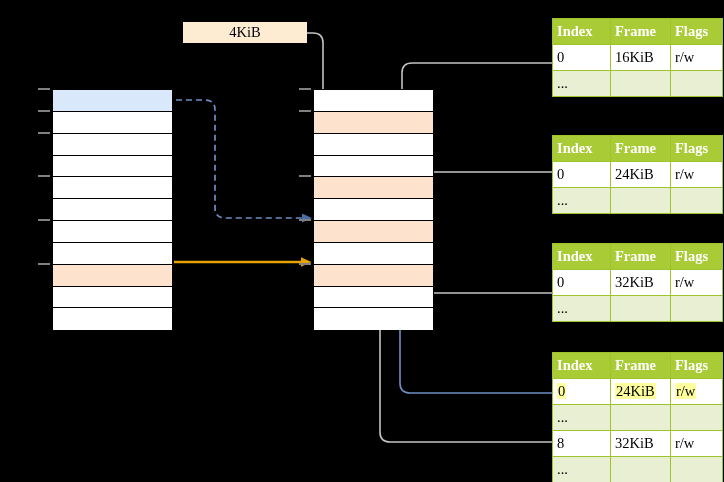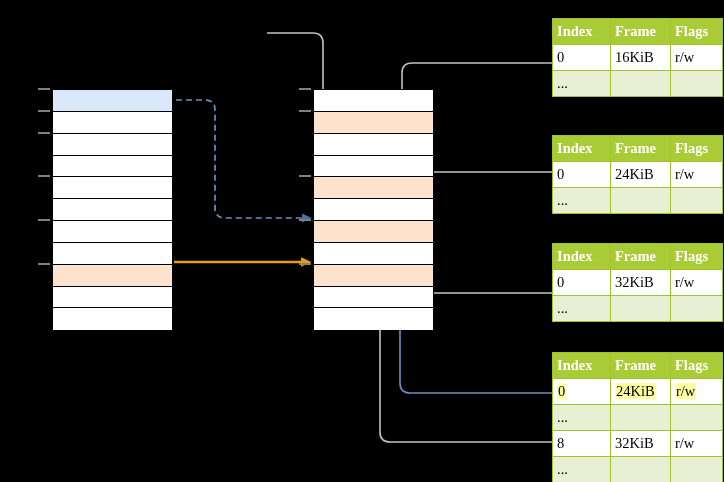--- a/index.html
+++ b/index.html
@@ -132,20 +132,21 @@
 
     <g>
       <path d="M 176,100 L 205,100 Q 215,100 215,110 L 215,208 Q 215,218 225,218 L 307,218" fill="none" stroke="#6d8fc4" stroke-width="1.7" stroke-dasharray="6,4" marker-end="url(#ah-blue)"></path>
     </g>
 
     <g>
       <path d="M 174,262 L 306,262" fill="none" stroke="#e8a200" stroke-width="2.4" marker-end="url(#ah-orange)"></path>
     </g>
   </svg>
 
+  <div class="label-box" style="left:183px; top:22px; width:124px;">4KiB</div>
 
   <div class="col" id="left-col" style="left:52px; top:89px; width:121px; height:241px;">
       <div class="cell blue" style="height: 21.85px;"></div>
       <div class="cell" style="height: 21.85px;"></div>
       <div class="cell" style="height: 21.85px;"></div>
       <div class="cell" style="height: 21.85px;"></div>
       <div class="cell" style="height: 21.85px;"></div>
       <div class="cell" style="height: 21.85px;"></div>
       <div class="cell" style="height: 21.85px;"></div>
       <div class="cell" style="height: 21.85px;"></div>

